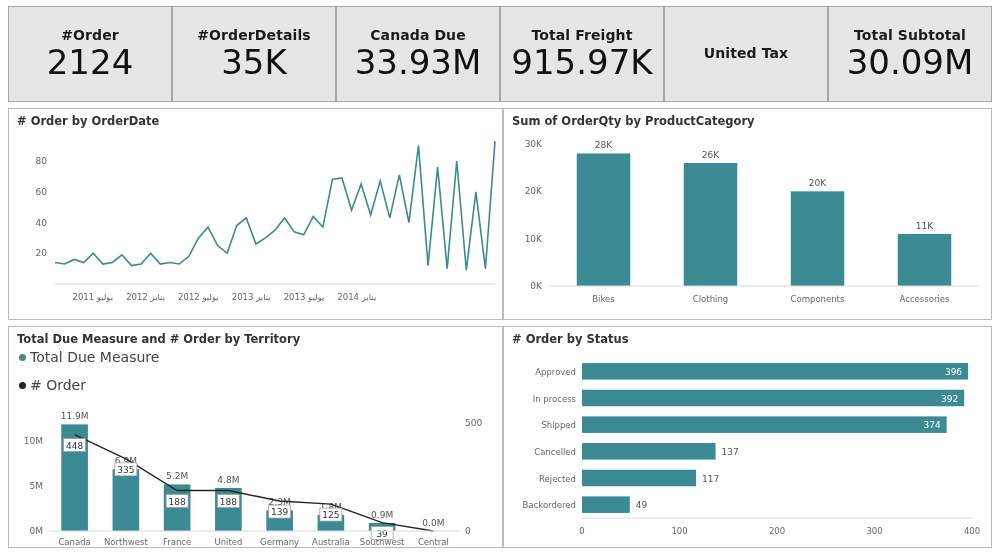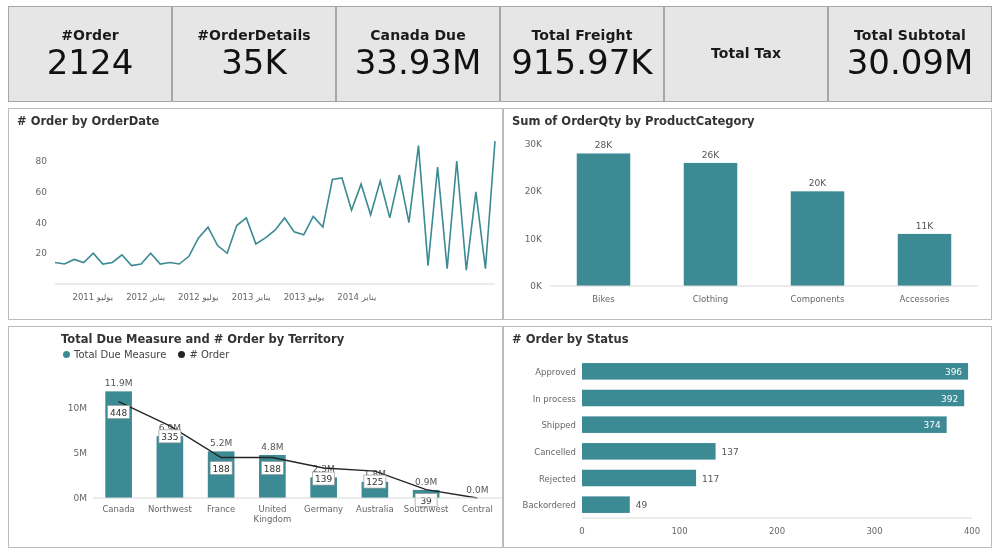--- a/index.html
+++ b/index.html
@@ -73,23 +73,24 @@
   .panel-title {
     font-size: 11.5px;
     font-weight: bold;
     color: #333333;
     padding: 5px 0 0 8px;
   }
   .legend {
     display: flex;
     gap: 12px;
     padding: 3px 0 0 10px;
-    font-size: 10px;
+    font-size: 14px;
     color: #444;
     align-items: flex-start;
+    flex-direction: column;
   }
   .legend-item { display: flex; align-items: center; gap: 4px; }
   .legend-dot { width: 7px; height: 7px; border-radius: 50%; display: inline-block; }
   .chart-area { position: relative; width: 100%; }
   svg { display: block; }
   .axis-label {
     font-size: 9px;
     fill: #666666;
     font-family: "DejaVu Sans", sans-serif;
   }
@@ -130,21 +131,21 @@
     </div>
     <div class="kpi-card">
       <div class="kpi-title">Canada Due</div>
       <div class="kpi-value">33.93M</div>
     </div>
     <div class="kpi-card">
       <div class="kpi-title">Total Freight</div>
       <div class="kpi-value">915.97K</div>
     </div>
     <div class="kpi-card">
-      <div class="kpi-title">Total Tax</div>
+      <div class="kpi-title">United Tax</div>
     </div>
     <div class="kpi-card">
       <div class="kpi-title">Total Subtotal</div>
       <div class="kpi-value">30.09M</div>
     </div>
   </div>
 
   <div class="row2">
 
     <div class="panel" style="width: 496px;">
@@ -188,21 +189,21 @@
             <text x="420.5" y="100.93333333333334" text-anchor="middle" class="bar-label">11K</text>
             <text x="420.5" y="174" text-anchor="middle" class="axis-label-sm">Accessories</text>
             <line x1="46" y1="158" x2="474" y2="158" stroke="#d9d9d9" stroke-width="1"></line>
           </svg>
       </div>
     </div>
   </div>
 
   <div class="row3">
 
-    <div class="panel" style="width: 496px; padding-left: 44px;">
+    <div class="panel" style="width: 496px;">
       <div class="panel-title">Total Due Measure and # Order by Territory</div>
       <div class="legend">
         <span class="legend-item">
           <span class="legend-dot" style="background:#3b8a94"></span>
           <span>Total Due Measure</span>
         </span>
         <span class="legend-item">
           <span class="legend-dot" style="background:#252525"></span>
           <span># Order</span>
         </span>

